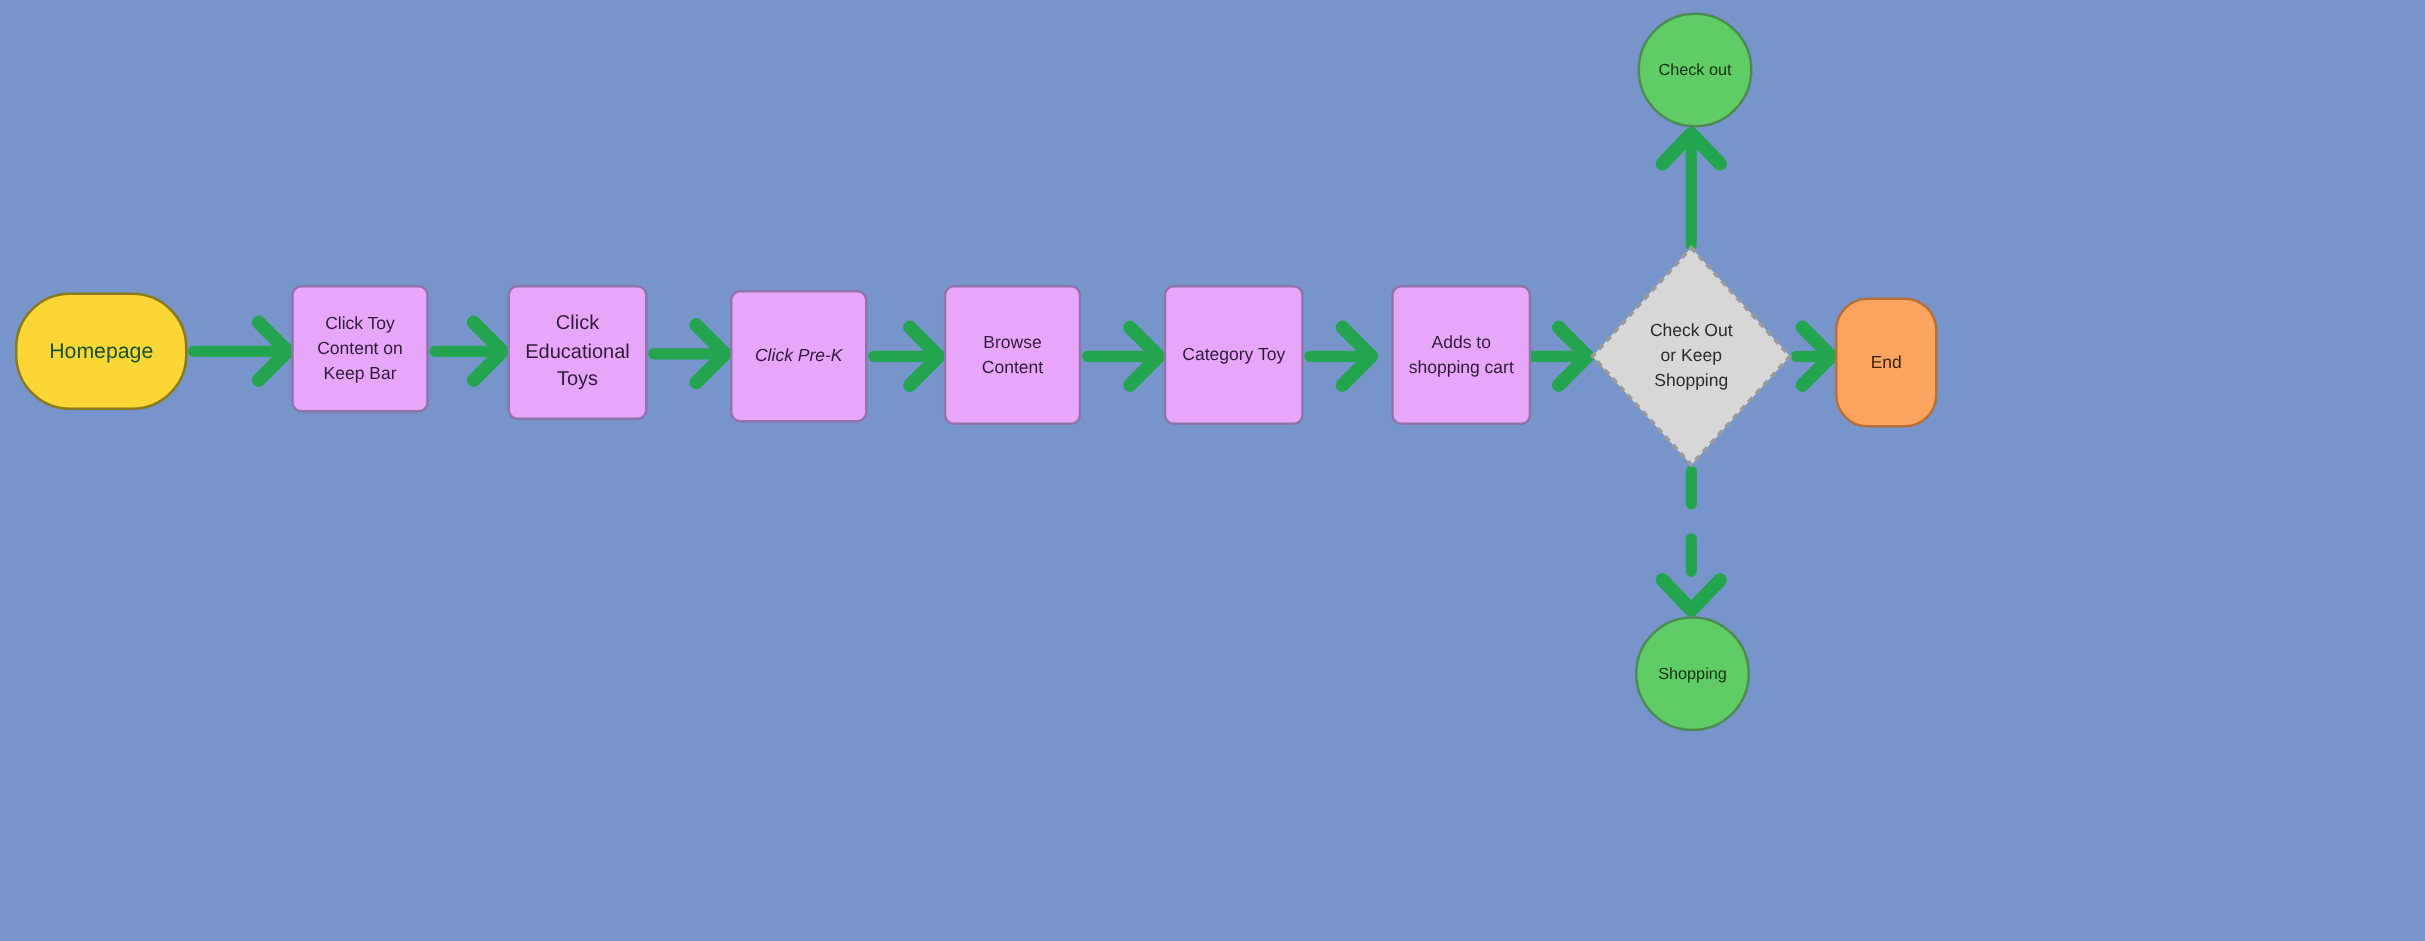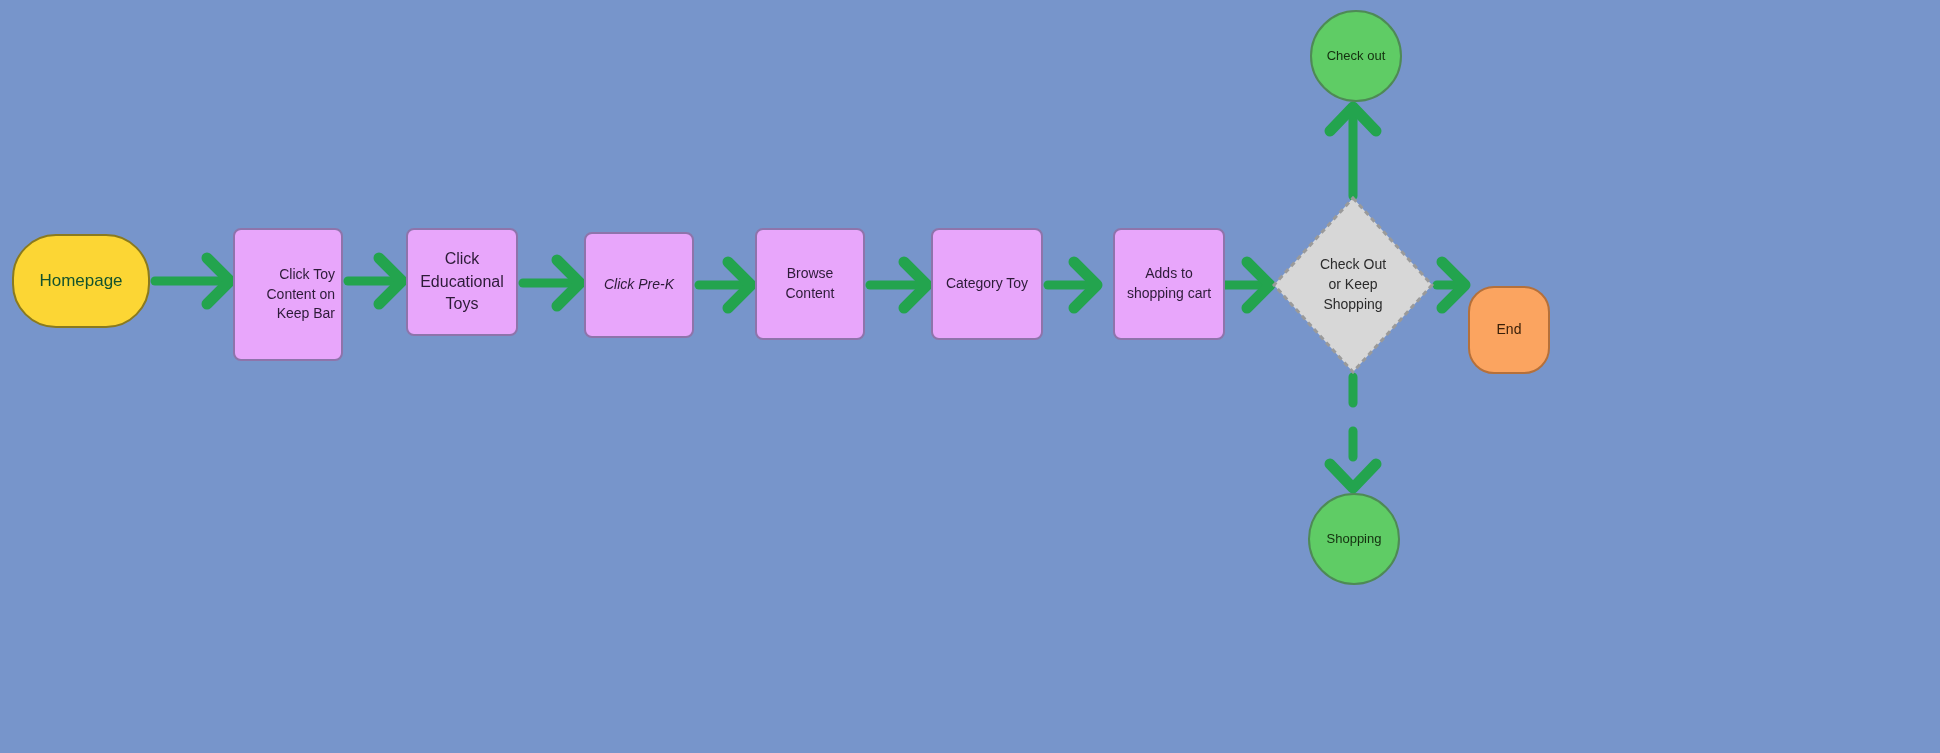--- a/index.html
+++ b/index.html
@@ -143,21 +143,21 @@
       <polyline points="1330,464 1353,488 1376,464" fill="none" stroke="#23a44e" stroke-width="11" stroke-linecap="round" stroke-linejoin="round"></polyline>
     </g>
   </svg>
 
   <div class="node n-stadium" style="left:12px; top:234px; width:138px; height:94px; font-size:17px;">
     <div class="lines">
       <div>Homepage</div>
     </div>
   </div>
 
-  <div class="node n-process" style="left:233px; top:228px; width:110px; height:133px; font-size:14px;text-align:right;">
+  <div class="node n-process" style="left:233px; top:228px; width:110px; height:102px; font-size:14px;">
     <div class="lines">
       <div>Click Toy</div>
       <div>Content on</div>
       <div>Keep Bar</div>
     </div>
   </div>
 
   <div class="node n-process" style="left:406px; top:228px; width:112px; height:108px; font-size:16px;">
     <div class="lines">
       <div>Click</div>
@@ -196,21 +196,21 @@
     <svg class="diamond-shape" viewBox="0 0 162 178" preserveAspectRatio="none">
       <polygon points="81,2 160,89 81,176 2,89" fill="#d7d7d7" stroke="#9a9a9a" stroke-width="3" stroke-dasharray="5 4"></polygon>
     </svg>
     <div class="lines diamond-label">
       <div>Check Out</div>
       <div>or Keep</div>
       <div>Shopping</div>
     </div>
   </div>
 
-  <div class="node n-end" style="left:1468px; top:238px; width:82px; height:88px; font-size:14px;margin-top:48px;">
+  <div class="node n-end" style="left:1468px; top:238px; width:82px; height:104px; font-size:14px;">
     <div class="lines">
       <div>End</div>
     </div>
   </div>
 
   <div class="node n-circle" style="left:1310px; top:10px; width:92px; height:92px; font-size:13px;">
     <div class="lines">
       <div>Check out</div>
     </div>
   </div>

